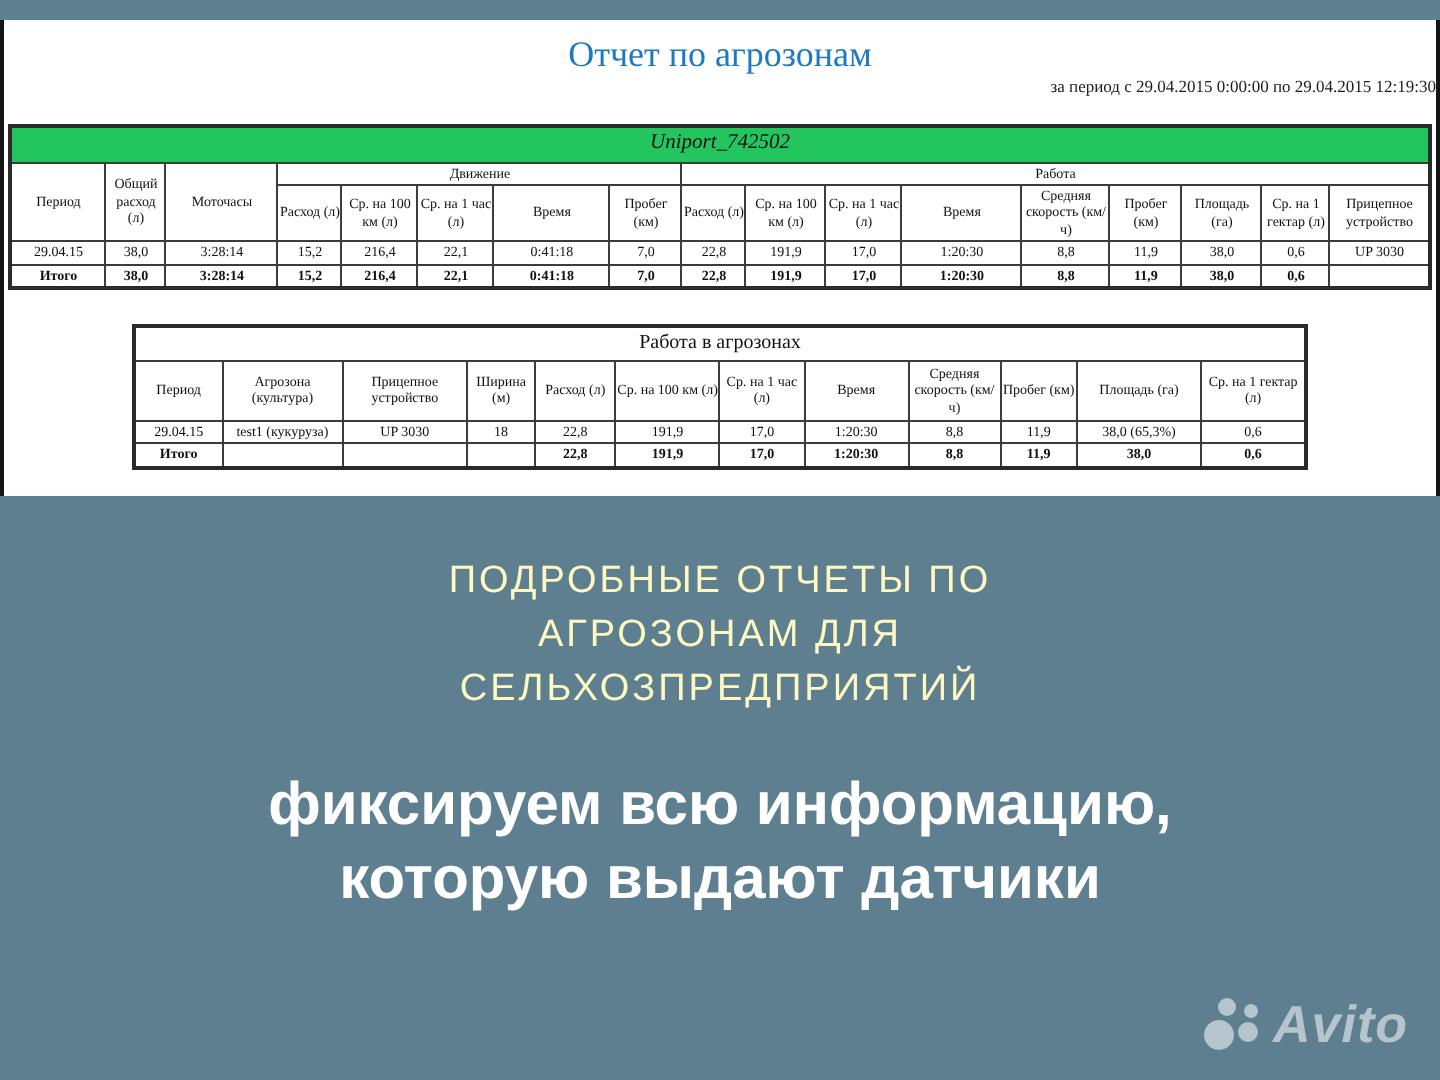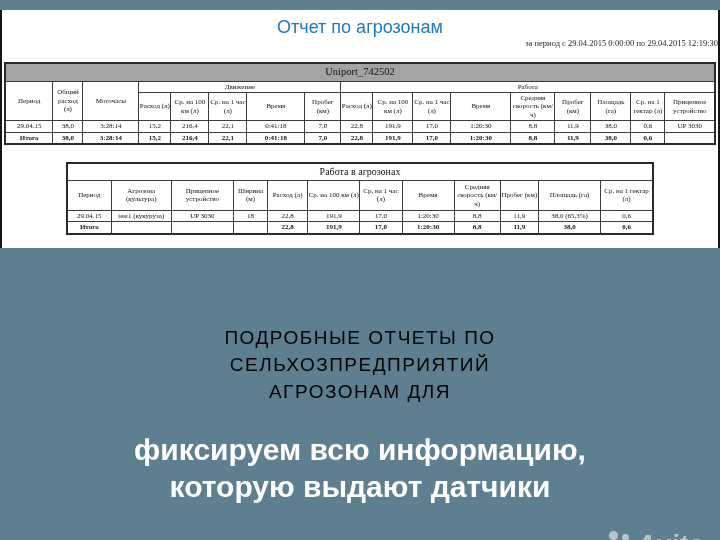--- a/index.html
+++ b/index.html
@@ -9,50 +9,50 @@
 
   .top-strip { height:10px; background:#5d7f90; }
 
   .report-section {
     height:238px; background:#ffffff;
     border-left:2px solid #151515; border-right:2px solid #151515;
     padding-top:7px; overflow:hidden;
   }
   .report-title {
     text-align:center; color:#1b7ac2; font-size:18px; line-height:20px;
-    font-family:Liberation Sans, sans-serif;
+    font-family:Liberation Serif, serif;
   }
   .report-subtitle {
     text-align:right; color:#1c1c1c; font-size:8.5px; line-height:11px;
     margin-top:1px;
   }
 
   table { border-collapse:collapse; table-layout:fixed; }
   th, td {
     border:1px solid #3c3c3c; text-align:center; vertical-align:middle;
     font-size:7px; line-height:1.2; font-weight:normal; padding:1px 0;
     overflow:hidden; color:#111;
   }
   .t1 { width:710px; margin:13px auto 0 auto; border:2px solid #2a2a2a; }
   .t2 { width:588px; margin:17px auto 0 auto; border:2px solid #2a2a2a; }
   th.caption1 {
-    background:#a3a3a3; font-size:10.5px; padding:2px 0; font-weight:normal;
+    background:#22c55e; font-size:10.5px; padding:2px 0; font-weight:normal;font-style:italic;
   }
   th.caption2 { background:#ffffff; font-size:10px; padding:2px 0; font-weight:normal;margin-top:25px; }
   .t1 tbody td { height:11px; }
   .t2 thead th:not(.caption2) { height:30px; }
   .total-row td { font-weight:bold; }
 
   .promo-section {
     position:relative; height:292px; background:#5d7f90;
     font-family:"Liberation Sans", sans-serif; text-align:center;
   }
   .promo-heading {
-    padding-top:44px; color:#000000; font-size:19px; line-height:27px;
-    letter-spacing:1.5px; font-weight:normal;margin-top:32px;
+    padding-top:29px; color:#fef9c3; font-size:19px; line-height:27px;
+    letter-spacing:1.5px; font-weight:normal;
   }
   .promo-tagline {
     margin-top:26px; color:#ffffff; font-size:30px; line-height:37px;
     font-weight:bold; letter-spacing:0px;
   }
 
   .avito-watermark {
     position:absolute; right:16px; bottom:12px;
     display:flex; align-items:center; gap:5px;
     color:rgba(255,255,255,0.55);
@@ -231,22 +231,22 @@
             <td>38,0</td>
             <td>0,6</td>
           </tr>
         </tbody>
     </table>
   </div>
 
   <div class="promo-section">
     <div class="promo-heading">
       <div>ПОДРОБНЫЕ ОТЧЕТЫ ПО</div>
+      <div>АГРОЗОНАМ ДЛЯ</div>
       <div>СЕЛЬХОЗПРЕДПРИЯТИЙ</div>
-      <div>АГРОЗОНАМ ДЛЯ</div>
     </div>
     <div class="promo-tagline">
       <div>фиксируем всю информацию,</div>
       <div>которую выдают датчики</div>
     </div>
 
     <div class="avito-watermark">
       <div class="avito-dots">
         <span class="d d1"></span>
           <span class="d d2"></span>

